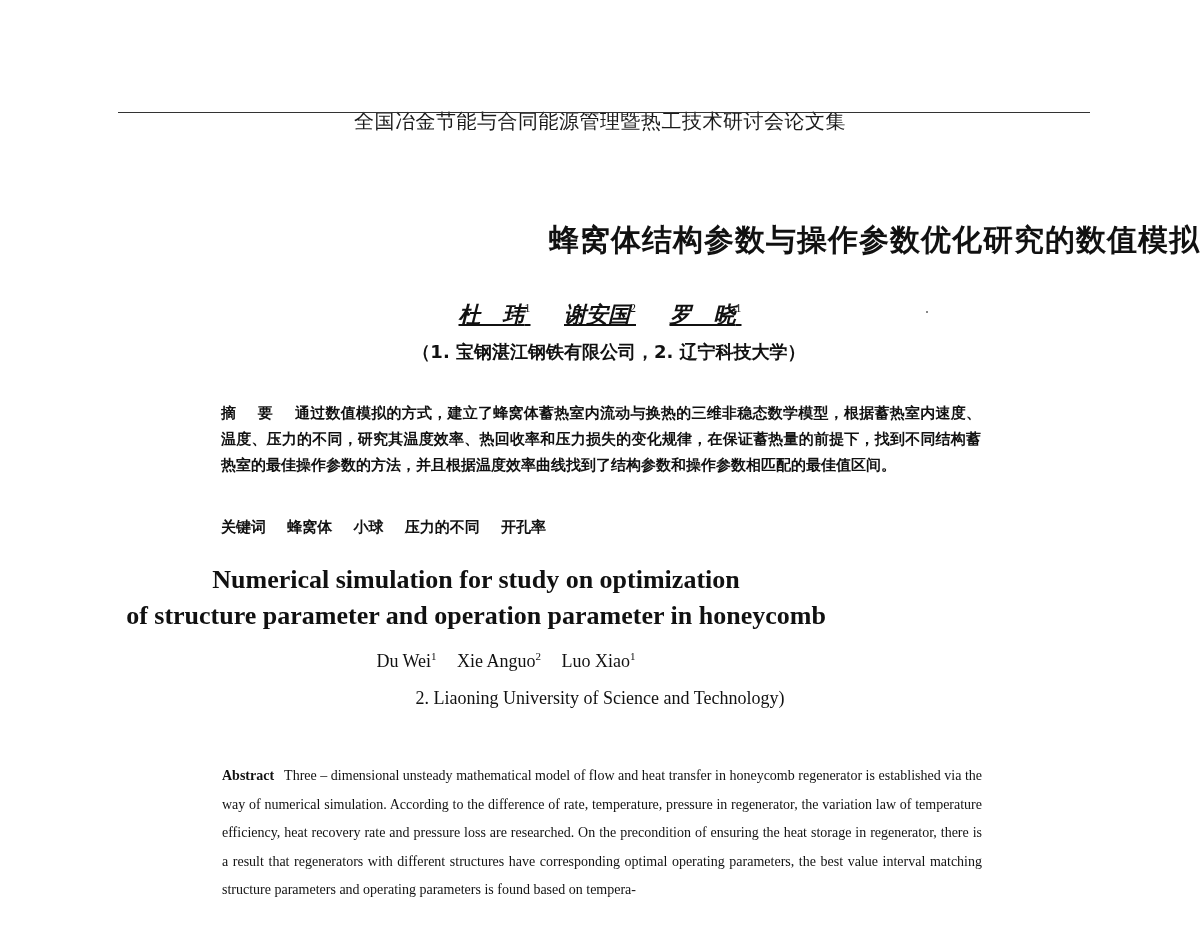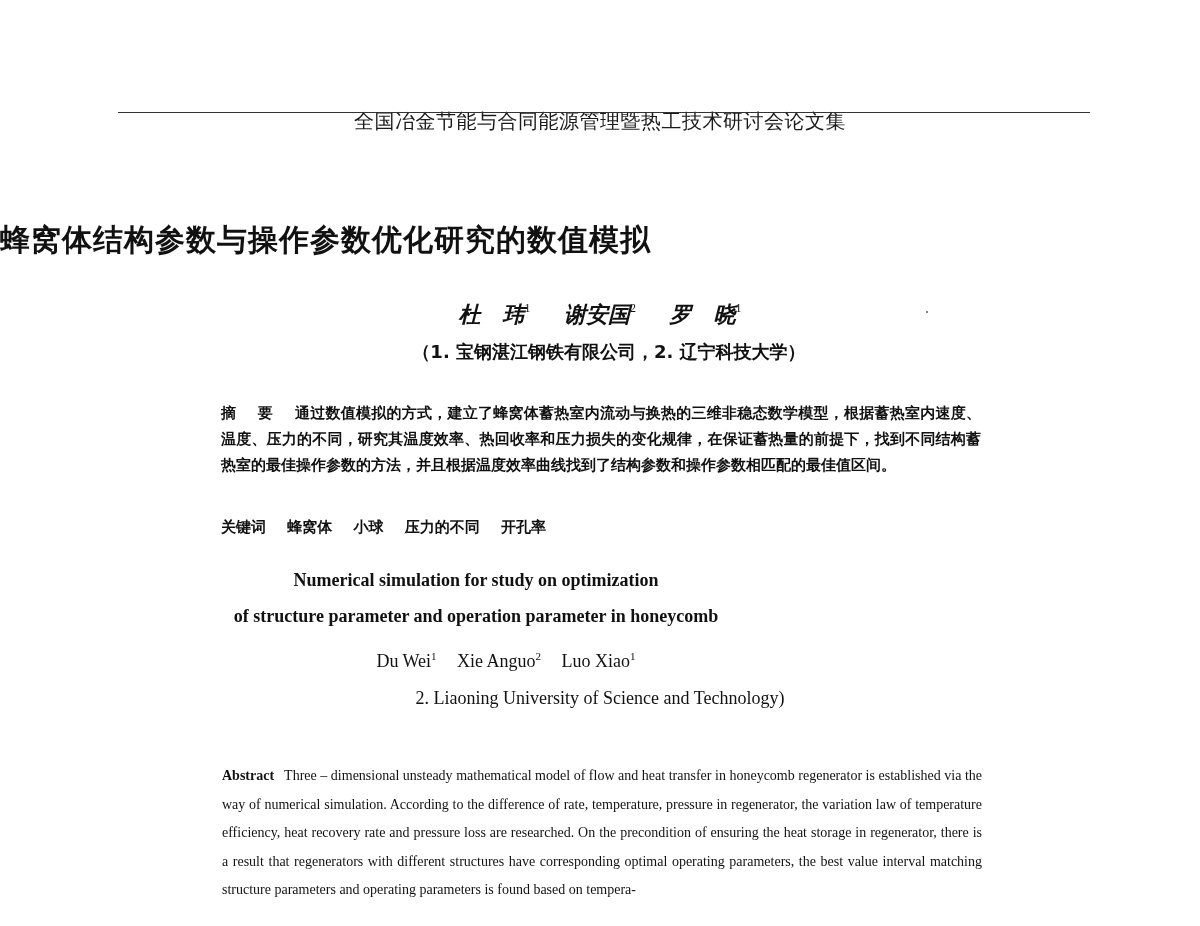--- a/index.html
+++ b/index.html
@@ -4,34 +4,34 @@
   <style>
     html, body { margin: 0; padding: 0; background: #ffffff; }
     body { width: 1200px; height: 926px; position: relative; overflow: hidden; color: #111; }
     .serif { font-family: "Liberation Serif", "DejaVu Serif", serif; }
     .sans { font-family: "DejaVu Sans", "Liberation Sans", sans-serif; }
     .abs { position: absolute; }
 
     #running-header { left: 0; width: 1200px; top: 80px; text-align: center; font-size: 20px; letter-spacing: 0.5px; color: #1a1a1a; margin-top: 28px; }
     #header-rule { left: 118px; top: 112px; width: 972px; height: 1px; background: #333; }
 
-    #cn-title { left: 0; width: 1200px; top: 220px; text-align: left; font-size: 30px; font-weight: bold; letter-spacing: 1px; }
+    #cn-title { left: 0; width: 1200px; top: 220px; text-align: right; font-size: 30px; font-weight: bold; letter-spacing: 1px; }
 
     #cn-authors { left: 0; width: 1200px; top: 300px; text-align: center; font-size: 22px; font-weight: bold; font-style: italic; }
-    #cn-authors .author { margin: 12px 14px; }
+    #cn-authors .author { margin: 12px 14px; text-decoration: underline; }
     #cn-authors sup { font-size: 12px; font-style: normal; font-weight: normal; position: relative; top: -2px; }
 
     #cn-affil { left: 0; width: 1200px; top: 340px; text-align: center; font-size: 18px; font-weight: bold; padding-left: 9px; }
 
     #cn-abstract { left: 221px; width: 760px; top: 400px; font-size: 15px; font-weight: bold; line-height: 26px; text-align: justify; }
     #cn-abstract .label { margin-right: 14px; letter-spacing: 8px; }
     #cn-keywords { left: 221px; top: 518px; font-size: 15px; font-weight: bold; }
     #cn-keywords .kw { margin-left: 16px; }
 
-    #en-title { left: 0; width: 952px; top: 562px; text-align: center; font-size: 18px; font-weight: bold; line-height: 36px; }
+    #en-title { left: 0; width: 952px; top: 562px; text-align: center; font-size: 26px; font-weight: bold; line-height: 36px; }
 
     #en-authors { left: 0; width: 1012px; top: 650px; text-align: center; font-size: 18px; }
     #en-authors .author { margin: 0 8px; }
     #en-authors sup { font-size: 11px; }
     #en-affil { left: 0; width: 1200px; top: 682px; text-align: center; font-size: 18px; line-height: 32px; }
 
     #en-abstract { left: 222px; width: 760px; top: 762px; font-size: 14px; line-height: 28.5px; text-align: justify; }
     #en-abstract .label { font-weight: bold; margin-right: 10px; }
 
     #stray-dot { left: 926px; top: 311px; width: 2px; height: 2px; background: #888; }

